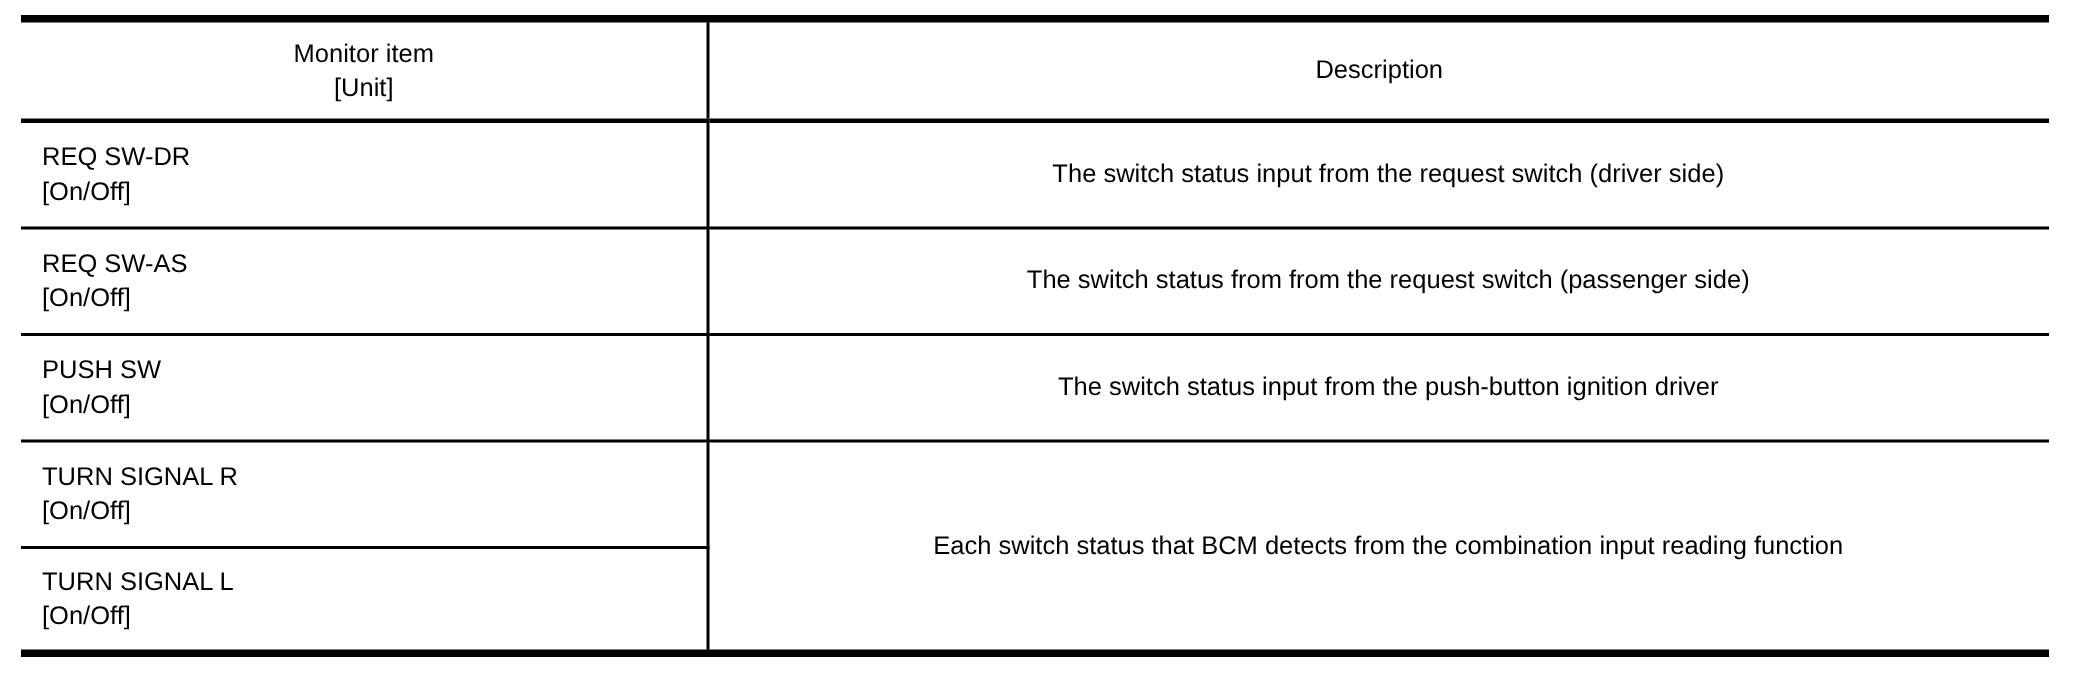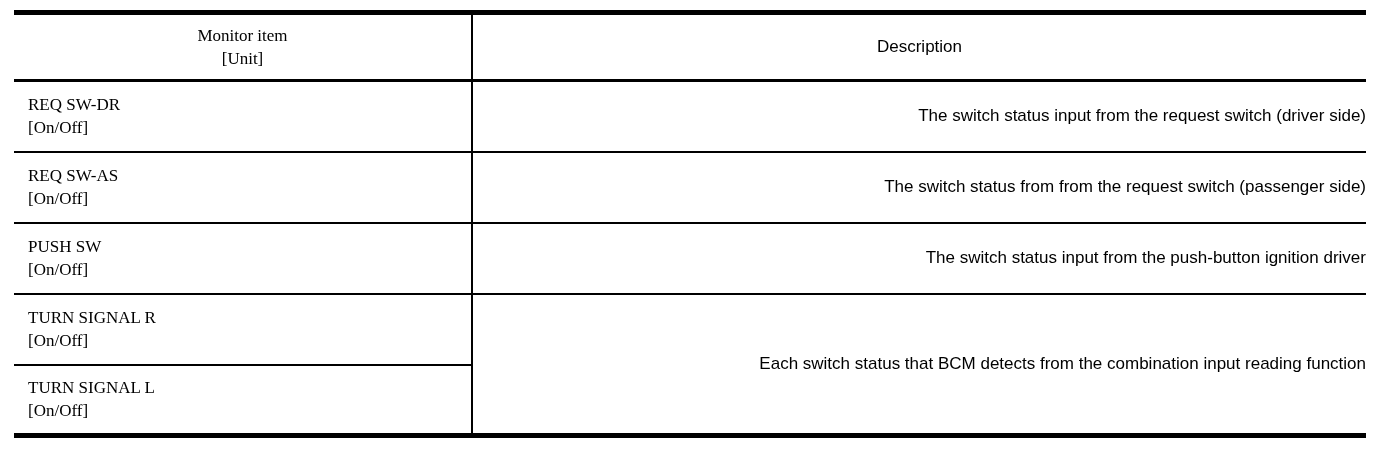--- a/index.html
+++ b/index.html
@@ -23,37 +23,37 @@
     border-top: 5px solid #000;
     border-bottom: 5px solid #000;
   }
   .monitor-table th,
   .monitor-table td {
     padding: 0;
     vertical-align: middle;
     font-weight: normal;
     font-size: 17px;
   }
-  .c1 { border-right: 2px solid #000; font-family: Liberation Serif, serif; }
+  .c1 { border-right: 2px solid #000; }
   thead th {
     border-bottom: 3px solid #000;
     height: 68px;
     text-align: center;
   }
   tbody td {
     border-bottom: 2px solid #000;
     height: 71px;
   }
   tbody td.c1 {
     padding-left: 14px;
     text-align: left;
   }
   tbody td.c2 {
     padding-left: 12px;
-    text-align: right;
+    text-align: center;
   }
   .cell-line { line-height: 23px; }
 </style>
 </head>
 <body>
 
 <table class="monitor-table">
   <colgroup>
     <col style="width:458px">
     <col style="width:894px">

